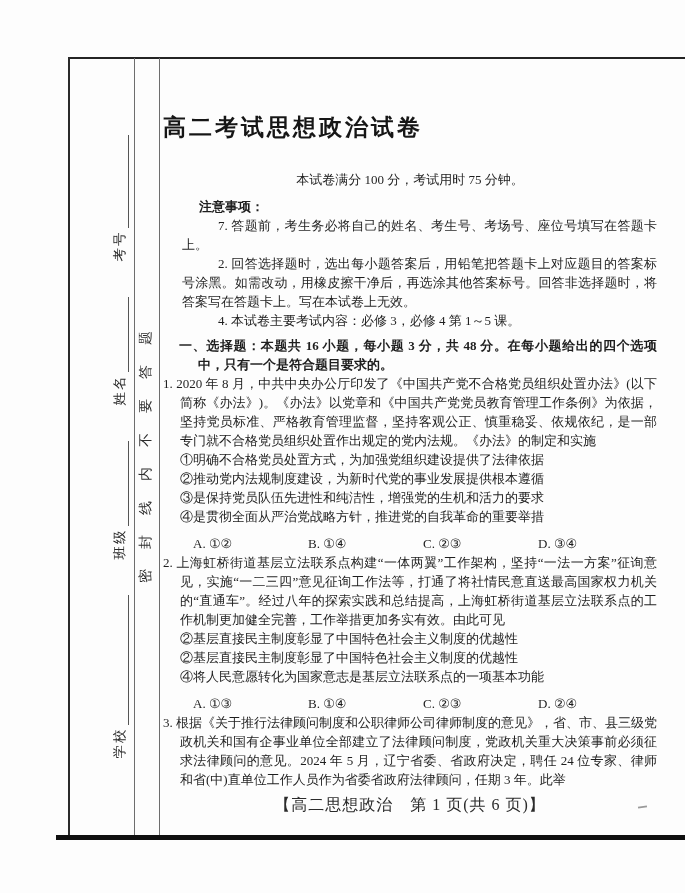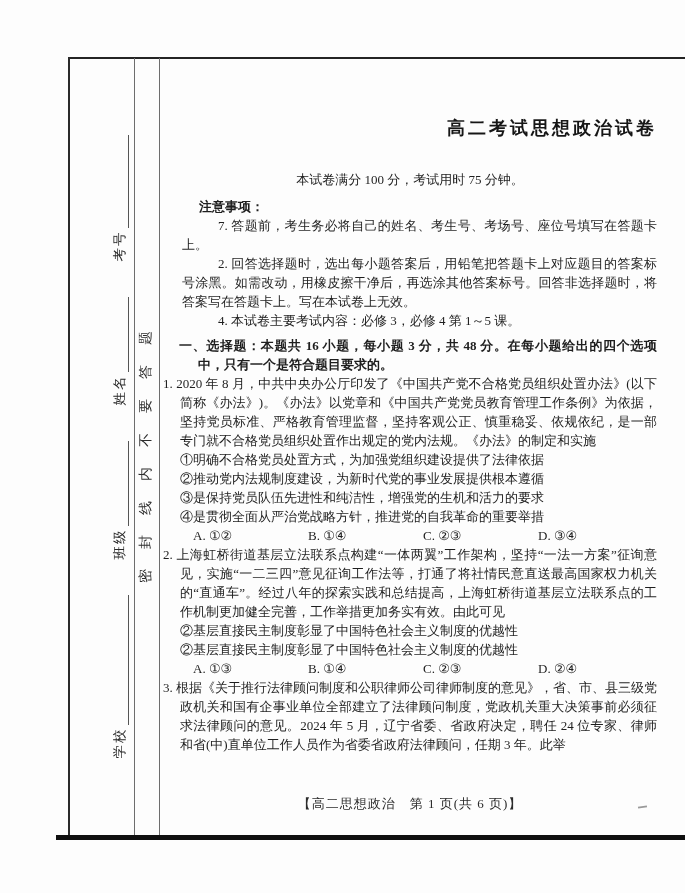--- a/index.html
+++ b/index.html
@@ -35,35 +35,35 @@
     position:absolute;left:7px;top:437px;width:280px;height:20px;
     transform:rotate(-90deg);transform-origin:center;
     font-size:14px;letter-spacing:20px;text-align:center;color:#2c2c2c;white-space:nowrap;
   }
   
   .content{
     position:absolute;left:163px;top:112px;width:494px;
     font-size:13px;line-height:19px;text-align:justify;
   }
   .paper-title{
-    margin:0 0 0 0;font-size:18px;line-height:32px;font-weight:700;
-    letter-spacing:3px;text-align:right;color:#161616;
+    margin:0 0 0 0;font-size:23px;line-height:32px;font-weight:700;
+    letter-spacing:3px;text-align:left;color:#161616;
   }
   .paper-subtitle{margin:26px 0 0 0;text-align:center;}
   .notices{margin-left:19px;margin-top:8px;}
   .notice-head{font-weight:700;text-indent:17px;}
   .notice-item{margin:0;text-indent:36px;}
   .section-header{margin:6px 0 0 16px;font-weight:700;padding-left:19px;text-indent:-19px;}
   .question{margin:0;}
   .stem{margin:0;padding-left:17px;text-indent:-17px;}
   .choice-item{padding-left:17px;}
-  .options{display:grid;grid-template-columns:repeat(4,115px);margin-left:30px;}
+  .options{display:grid;grid-template-columns:repeat(4,115px);margin-left:30px;margin-top:8px;}
   .footer{
     position:absolute;left:163px;top:795px;width:494px;
-    text-align:center;font-size:13px;color:#2b2b2b;letter-spacing:1px;
+    text-align:center;font-size:16px;color:#2b2b2b;letter-spacing:1px;
   }
 </style>
 </head>
 <body>
 
 <div class="scan">
 
   <div class="frame-top"></div>
   <div class="frame-left"></div>
   <div class="seal-vline-inner"></div>
@@ -116,20 +116,21 @@
         <span>B. ①④</span>
         <span>C. ②③</span>
         <span>D. ③④</span>
       </div>
     </div>
 
     <div class="question">
       <p class="stem">2. 上海虹桥街道基层立法联系点构建“一体两翼”工作架构，坚持“一法一方案”征询意见，实施“一二三四”意见征询工作法等，打通了将社情民意直送最高国家权力机关的“直通车”。经过八年的探索实践和总结提高，上海虹桥街道基层立法联系点的工作机制更加健全完善，工作举措更加务实有效。由此可见</p>
       <div class="choice-item">②基层直接民主制度彰显了中国特色社会主义制度的优越性</div>
       <div class="choice-item">②基层直接民主制度彰显了中国特色社会主义制度的优越性</div>
+      <div class="choice-item">④将人民意愿转化为国家意志是基层立法联系点的一项基本功能</div>
       <div class="options">
         <span>A. ①③</span>
         <span>B. ①④</span>
         <span>C. ②③</span>
         <span>D. ②④</span>
       </div>
     </div>
 
     <div class="question">
       <p class="stem">3. 根据《关于推行法律顾问制度和公职律师公司律师制度的意见》，省、市、县三级党政机关和国有企事业单位全部建立了法律顾问制度，党政机关重大决策事前必须征求法律顾问的意见。2024 年 5 月，辽宁省委、省政府决定，聘任 24 位专家、律师和省(中)直单位工作人员作为省委省政府法律顾问，任期 3 年。此举</p>

